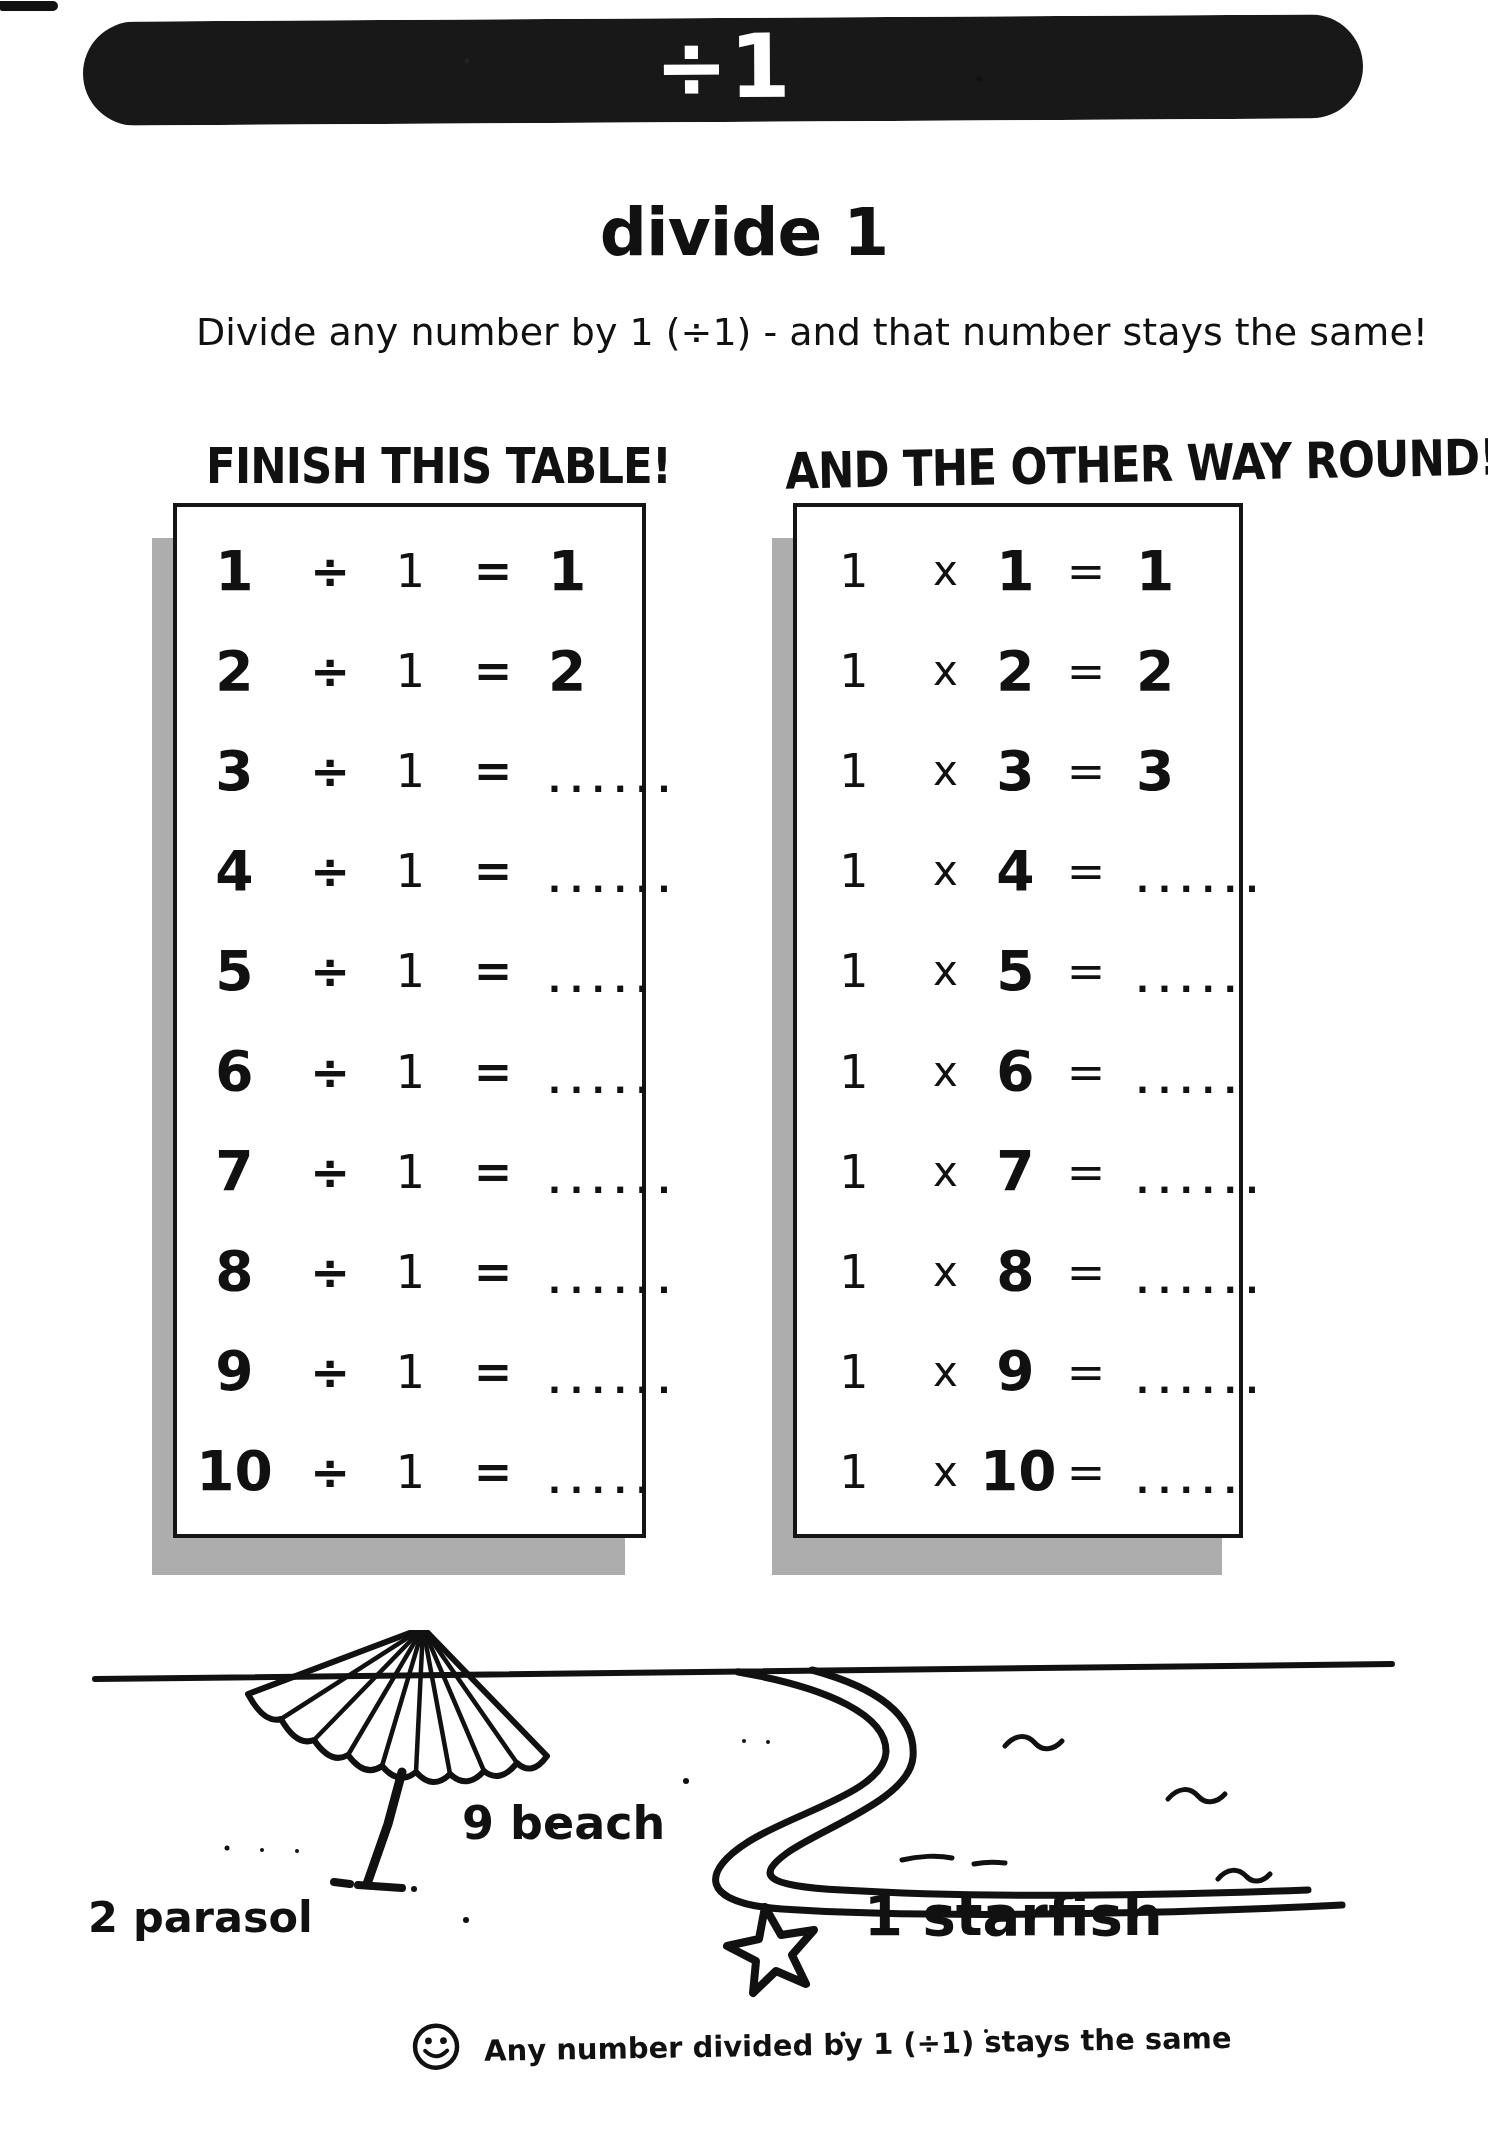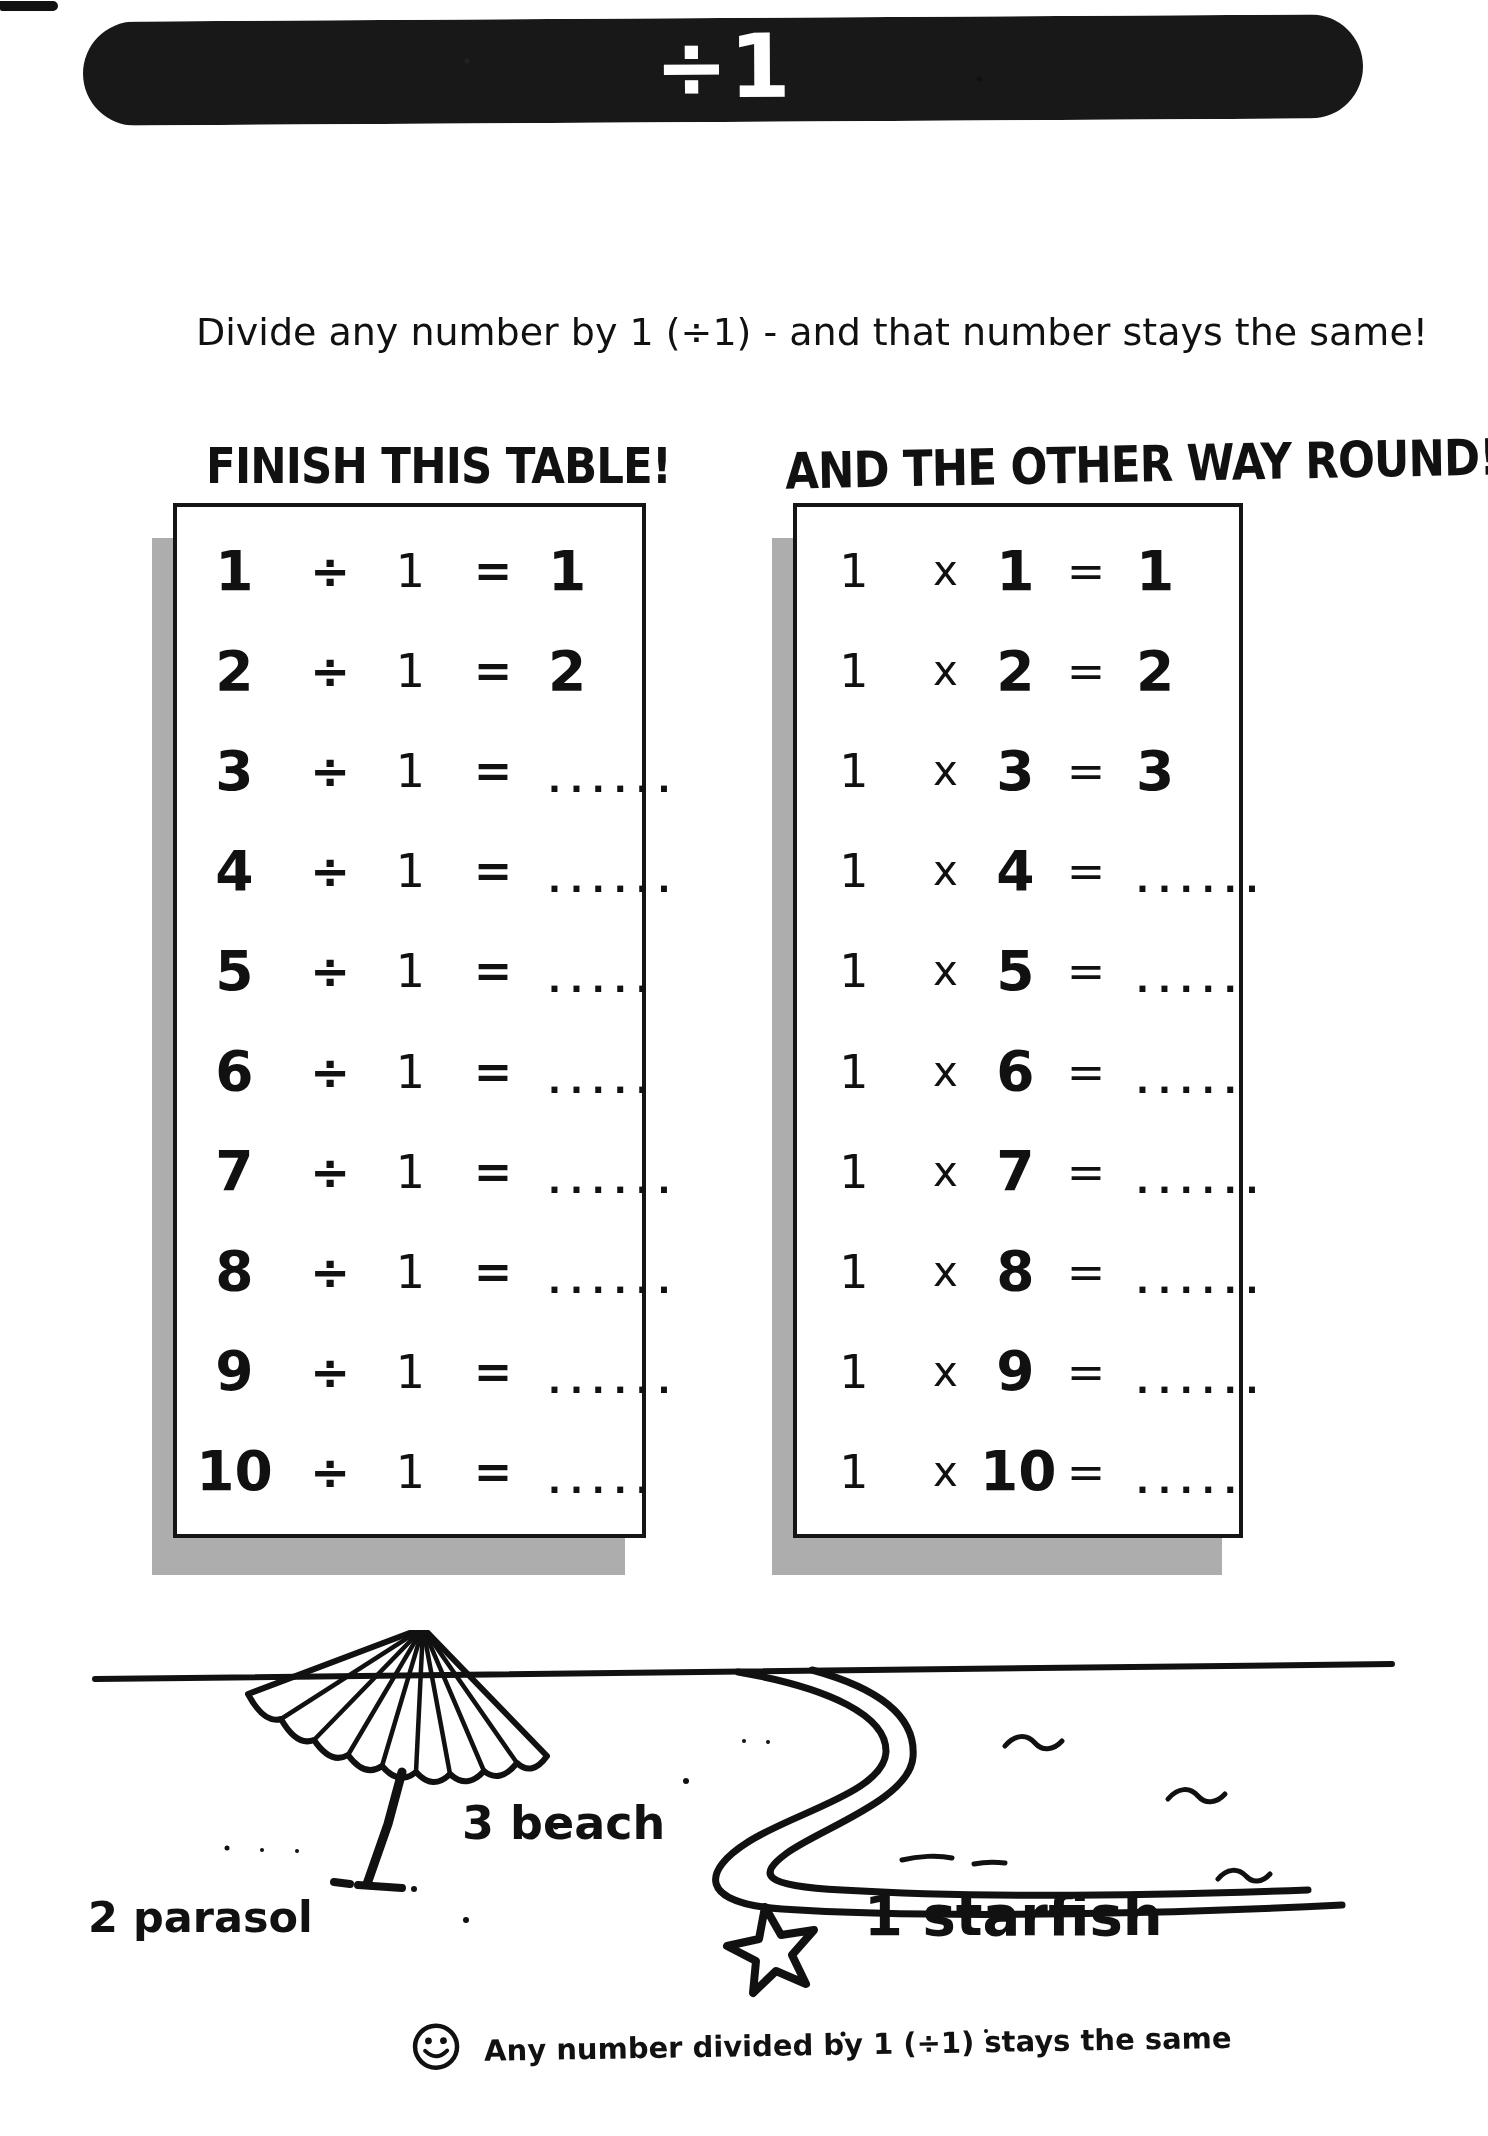--- a/index.html
+++ b/index.html
@@ -71,20 +71,21 @@
 <body>
 
 <div class="page">
 
   <div class="scan-artifact"></div>
 
   <div class="badge-bar">
     <span class="badge-label">÷1</span>
   </div>
 
+  <h1 class="page-title">divide 1</h1>
 
   <div class="instruction">Divide any number by 1 (÷1) - and that number stays the same!</div>
 
   <div class="table-header hdr-left">FINISH THIS TABLE!</div>
   <div class="table-header hdr-right">AND THE OTHER WAY ROUND!</div>
 
   <div class="shadow shadow-left"></div>
   <div class="shadow shadow-right"></div>
 
   <div class="sheet sheet-left">
@@ -282,21 +283,21 @@
         <circle cx="556" cy="1827" r="2.5"></circle>
         <circle cx="686" cy="1781" r="3"></circle>
       <circle cx="744" cy="1741" r="2"></circle>
         <circle cx="768" cy="1742" r="2"></circle>
         <circle cx="414" cy="1889" r="3"></circle>
       <circle cx="843" cy="2034" r="2.5"></circle>
         <circle cx="986" cy="2031" r="2"></circle>
     </g>
   </svg>
 
-  <div class="ill-label lbl-beach">3 beach</div>
+  <div class="ill-label lbl-beach">9 beach</div>
   <div class="ill-label lbl-parasol">2 parasol</div>
   <div class="ill-label lbl-starfish">1 starfish</div>
 
   <div class="footer">
     <svg width="52" height="52" viewBox="0 0 52 52" aria-hidden="true">
       <circle cx="26" cy="26" r="21" fill="none" stroke="#111" stroke-width="4.5"></circle>
       <circle cx="18.5" cy="20" r="3.4" fill="#111"></circle>
       <circle cx="33.5" cy="20" r="3.4" fill="#111"></circle>
       <path d="M15 30 Q26 41 37 30" fill="none" stroke="#111" stroke-width="4" stroke-linecap="round"></path>
     </svg>

